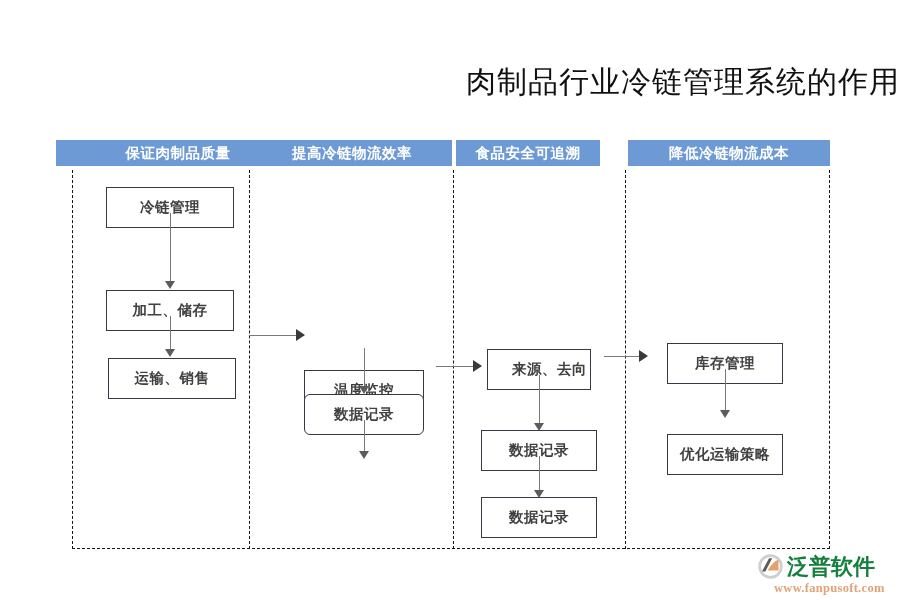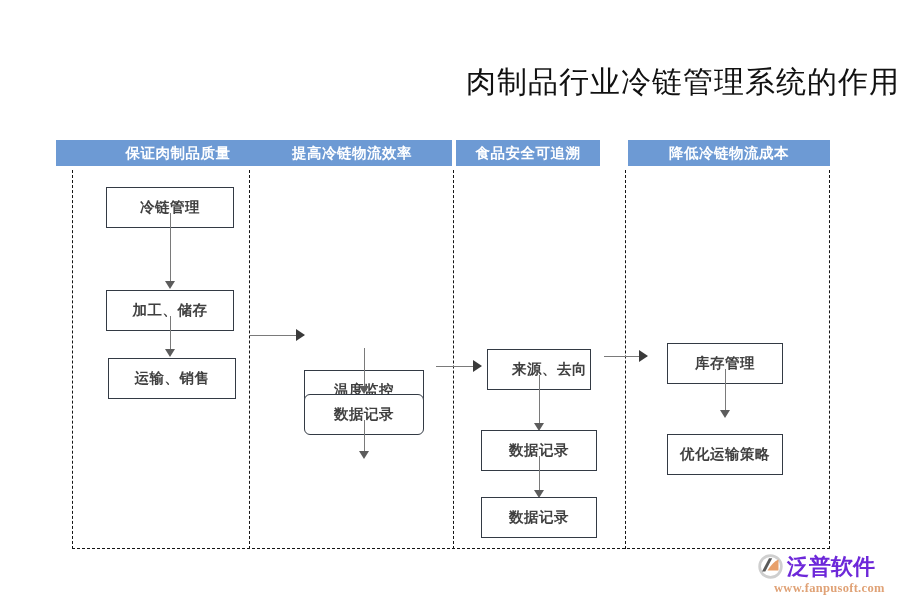--- a/index.html
+++ b/index.html
@@ -128,21 +128,21 @@
   .logo-mark {
     width: 27px;
     height: 27px;
     position: relative;
     flex: 0 0 auto;
     margin-right: 3px;
   }
   .logo-text {
     font-size: 22px;
     font-weight: bold;
-    color: #6d28d9;
+    color: #15803d;
     letter-spacing: 0px;
     line-height: 27px;
     text-align: right;
   }
   .logo-url {
     font-family: "Liberation Serif", "DejaVu Serif", serif;
     font-size: 12.5px;
     font-weight: bold;
     color: #e0a276;
     letter-spacing: 0.3px;

